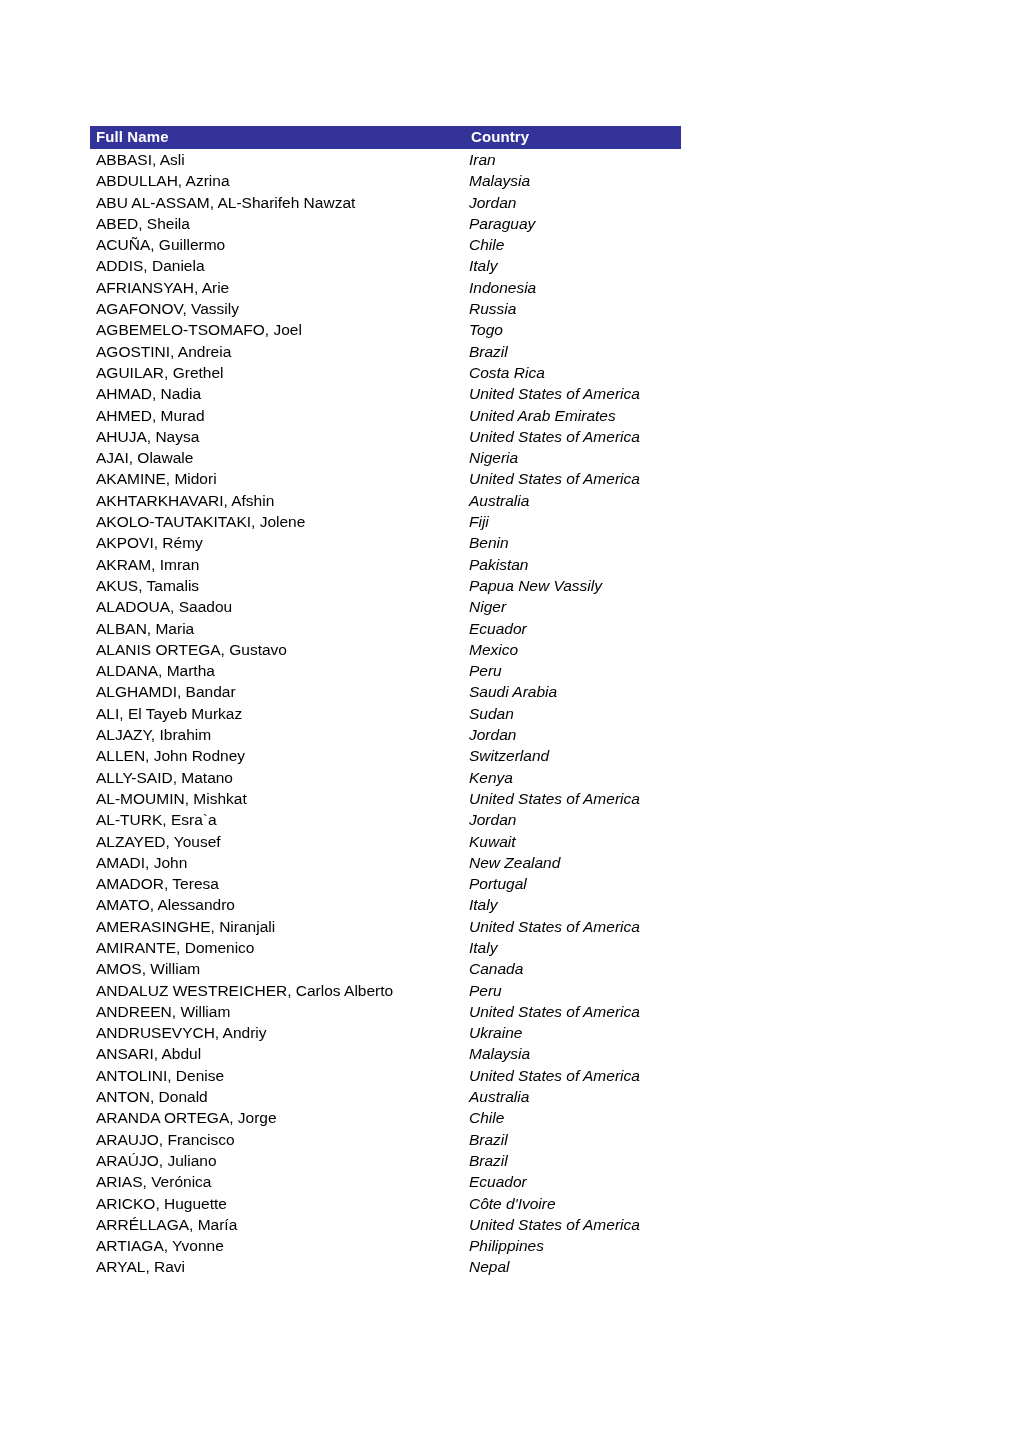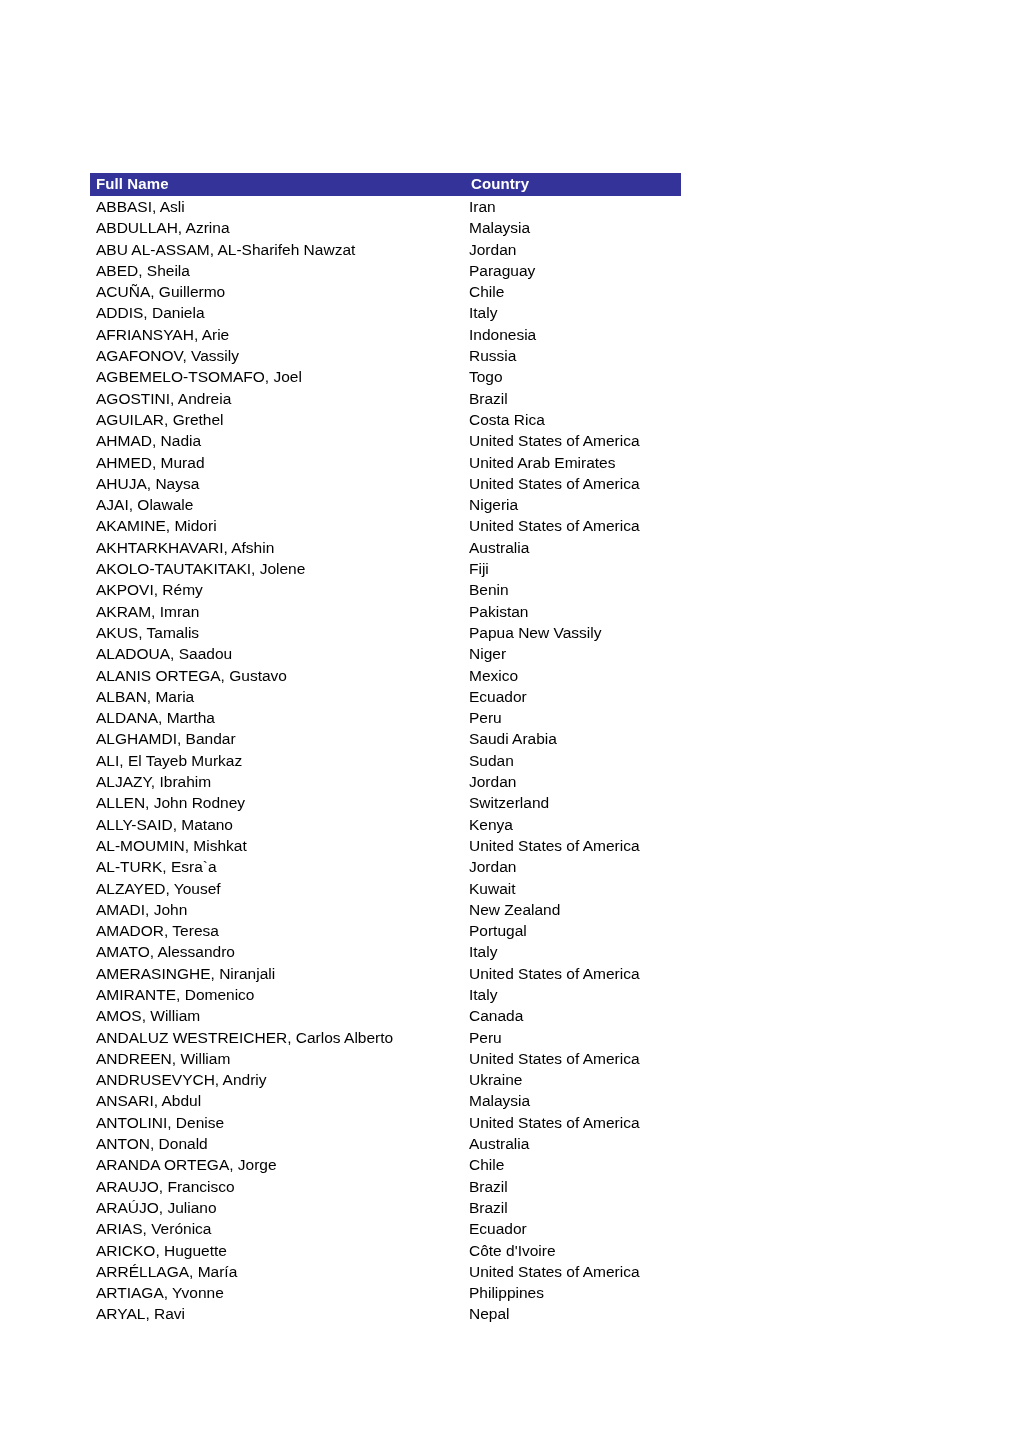--- a/index.html
+++ b/index.html
@@ -30,21 +30,20 @@
     position: absolute;
     left: 90px;
     top: 126px;
     width: 591px;
   }
 
   table.roster {
     border-collapse: collapse;
     width: 591px;
     table-layout: fixed;
-    margin-top: 47px;
   }
 
   table.roster col.c-name { width: 375px; }
   table.roster col.c-country { width: 216px; }
 
   table.roster thead th {
     background: #333399;
     color: #ffffff;
     font-size: 15px;
     font-weight: bold;
@@ -64,20 +63,21 @@
     padding: 0 0 0 6px;
     height: 21.3px;
     line-height: 21.3px;
     vertical-align: middle;
     white-space: nowrap;
     color: #000000;
   }
 
   table.roster tbody td.country {
     padding-left: 4px;
+    font-style: italic;
   }
 </style>
 </head>
 <body>
 
 <div class="page">
   <div class="table-wrap">
     <table class="roster">
       <colgroup>
         <col class="c-name">
@@ -172,26 +172,26 @@
           </tr>
           <tr>
             <td class="name">AKUS, Tamalis</td>
             <td class="country">Papua New Vassily</td>
           </tr>
           <tr>
             <td class="name">ALADOUA, Saadou</td>
             <td class="country">Niger</td>
           </tr>
           <tr>
+            <td class="name">ALBAN, Maria</td>
+            <td class="country">Ecuador</td>
+          </tr>
+          <tr>
             <td class="name">ALANIS ORTEGA, Gustavo</td>
             <td class="country">Mexico</td>
-          </tr>
-          <tr>
-            <td class="name">ALBAN, Maria</td>
-            <td class="country">Ecuador</td>
           </tr>
           <tr>
             <td class="name">ALDANA, Martha</td>
             <td class="country">Peru</td>
           </tr>
           <tr>
             <td class="name">ALGHAMDI, Bandar</td>
             <td class="country">Saudi Arabia</td>
           </tr>
           <tr>

